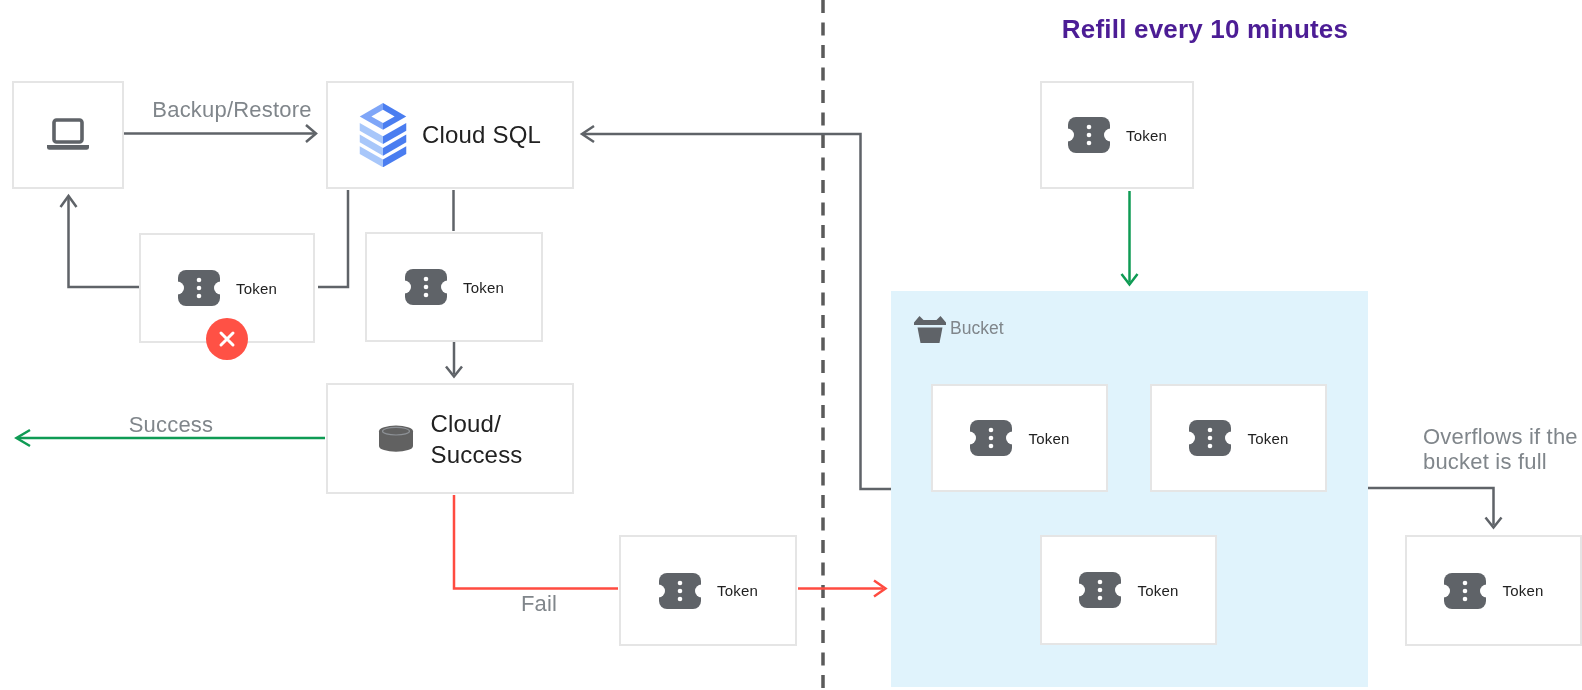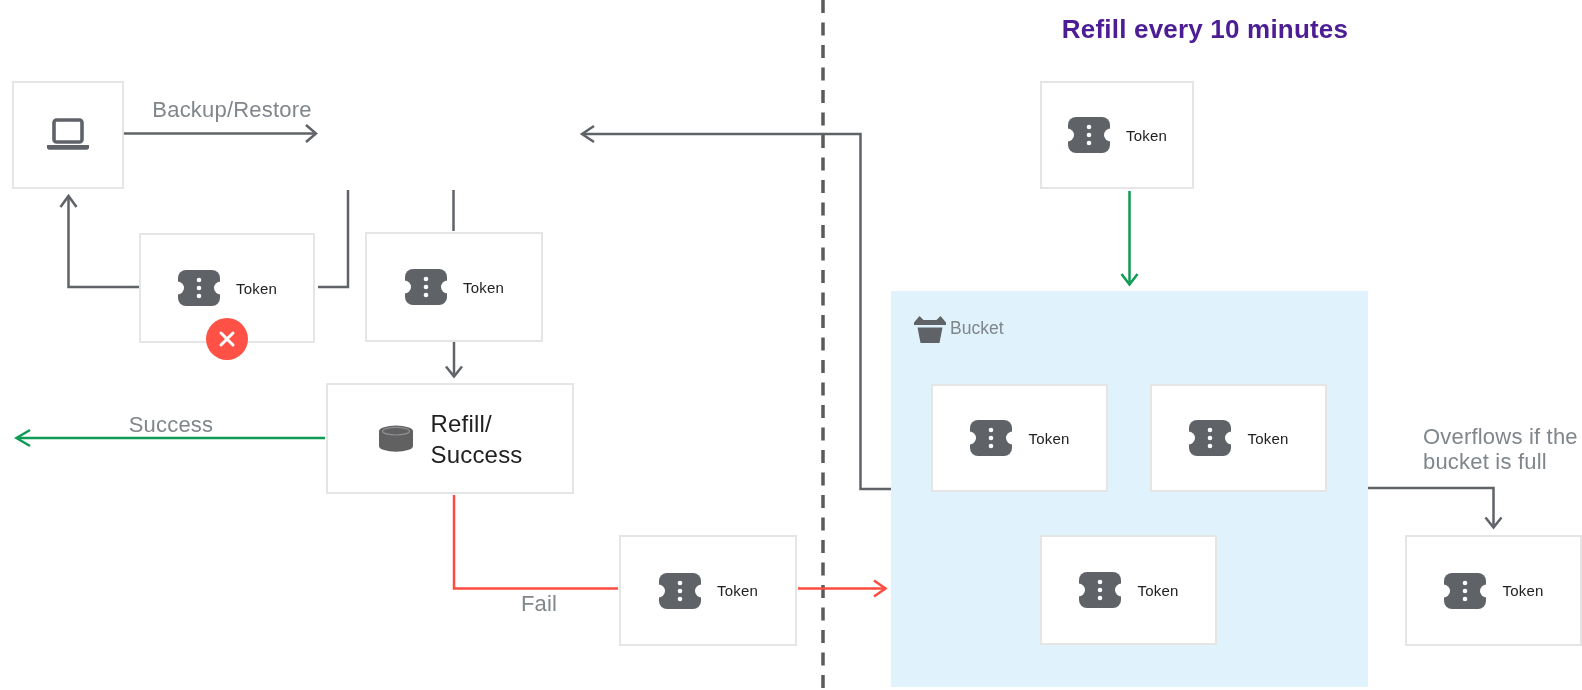--- a/index.html
+++ b/index.html
@@ -72,20 +72,36 @@
 
   <div class="diagram-title">Refill every 10 minutes</div>
 
   <div class="node" style="left:12px;top:81px;width:112px;height:108px;">
     <svg width="46" height="36" viewBox="0 0 46 36">
       <rect x="9" y="3" width="28" height="22" rx="2.5" fill="none" stroke="#5f6368" stroke-width="3.6"></rect>
       <path d="M2,28 H44 V30.4 a2.4,2.4 0 0 1 -2.4,2.4 H4.4 a2.4,2.4 0 0 1 -2.4,-2.4 Z" fill="#5f6368"></path>
     </svg>
   </div>
 
+  <div class="node" style="left:326px;top:81px;width:248px;height:108px;">
+    <div class="row">
+      <svg width="48" height="64" viewBox="0 0 48 66">
+        <polygon points="24,0 0,13.8 24,27.6" fill="#7fa6f8"></polygon>
+        <polygon points="24,0 48,13.8 24,27.6" fill="#4a7df0"></polygon>
+        <polygon points="24,7 36,13.8 24,20.6 12,13.8" fill="#ffffff"></polygon>
+        <polygon points="0,20.5 24,34.3 24,42.3 0,28.5" fill="#a8c7fa"></polygon>
+        <polygon points="48,20.5 24,34.3 24,42.3 48,28.5" fill="#4a7df0"></polygon>
+        <polygon points="0,32.5 24,46.3 24,54.3 0,40.5" fill="#a8c7fa"></polygon>
+        <polygon points="48,32.5 24,46.3 24,54.3 48,40.5" fill="#4a7df0"></polygon>
+        <polygon points="0,44.5 24,58.3 24,66.3 0,52.5" fill="#a8c7fa"></polygon>
+        <polygon points="48,44.5 24,58.3 24,66.3 48,52.5" fill="#4a7df0"></polygon>
+      </svg>
+      <span class="big-label">Cloud SQL</span>
+    </div>
+  </div>
 
   <div class="node" style="left:139px;top:233px;width:176px;height:110px;">
     <div class="row">
       <svg width="44" height="38" viewBox="0 0 44 38">
         <rect x="1" y="1" width="42" height="36" rx="8" fill="#5f6368"></rect>
         <circle cx="0.5" cy="19" r="6.5" fill="#ffffff"></circle>
         <circle cx="43.5" cy="19" r="6.5" fill="#ffffff"></circle>
         <circle cx="22" cy="11" r="2.3" fill="#ffffff"></circle>
         <circle cx="22" cy="19" r="2.3" fill="#ffffff"></circle>
         <circle cx="22" cy="27" r="2.3" fill="#ffffff"></circle>
@@ -114,21 +130,21 @@
   </div>
 
   <div class="node" style="left:326px;top:383px;width:248px;height:111px;">
     <div class="row">
       <svg width="38" height="28" viewBox="0 0 38 28">
         <path d="M2,6 V21 a17,5.8 0 0 0 34,0 V6" fill="#616161"></path>
         <ellipse cx="19" cy="6.2" rx="17" ry="5.6" fill="#616161"></ellipse>
         <ellipse cx="19" cy="6.2" rx="13.5" ry="3.8" fill="none" stroke="#8d9196" stroke-width="1.2"></ellipse>
       </svg>
       <div class="big-label two-line">
-        <div>Refill/</div>
+        <div>Cloud/</div>
         <div>Success</div>
       </div>
     </div>
   </div>
 
   <div class="node" style="left:619px;top:535px;width:178px;height:111px;">
     <div class="row">
       <svg width="44" height="38" viewBox="0 0 44 38">
         <rect x="1" y="1" width="42" height="36" rx="8" fill="#5f6368"></rect>
         <circle cx="0.5" cy="19" r="6.5" fill="#ffffff"></circle>

